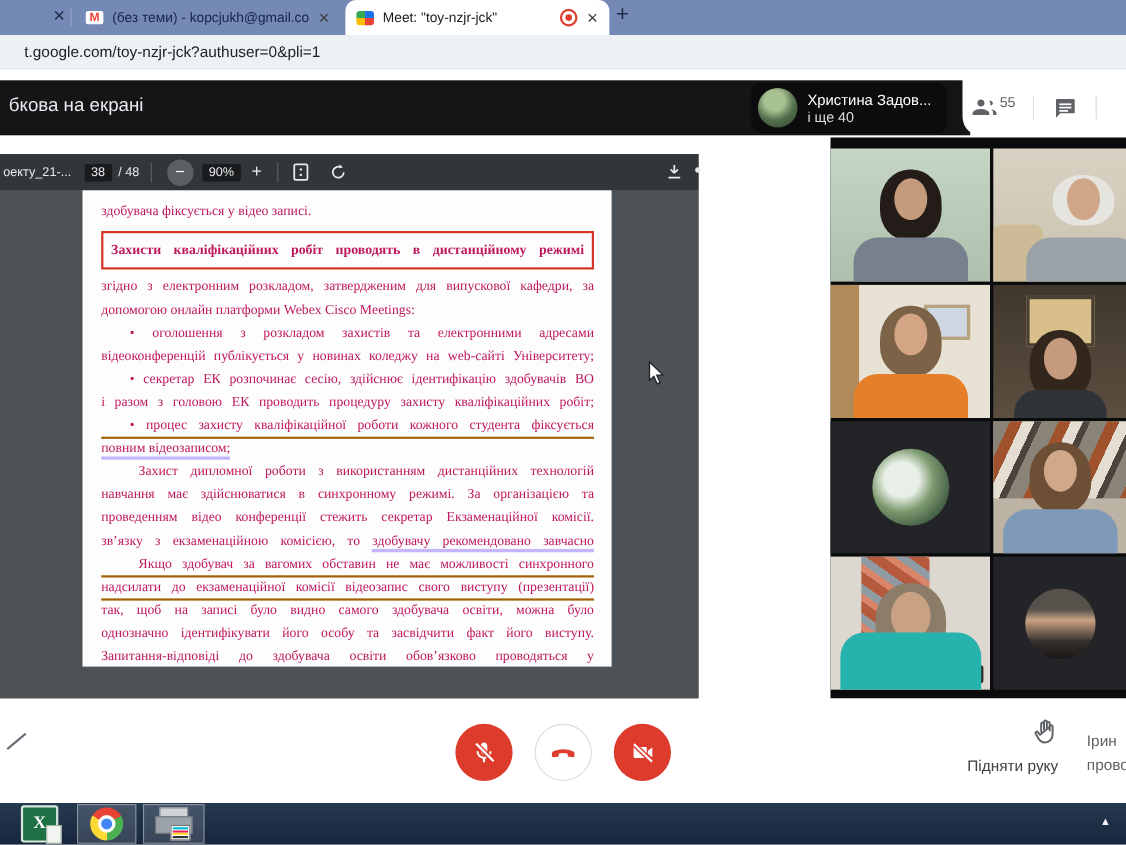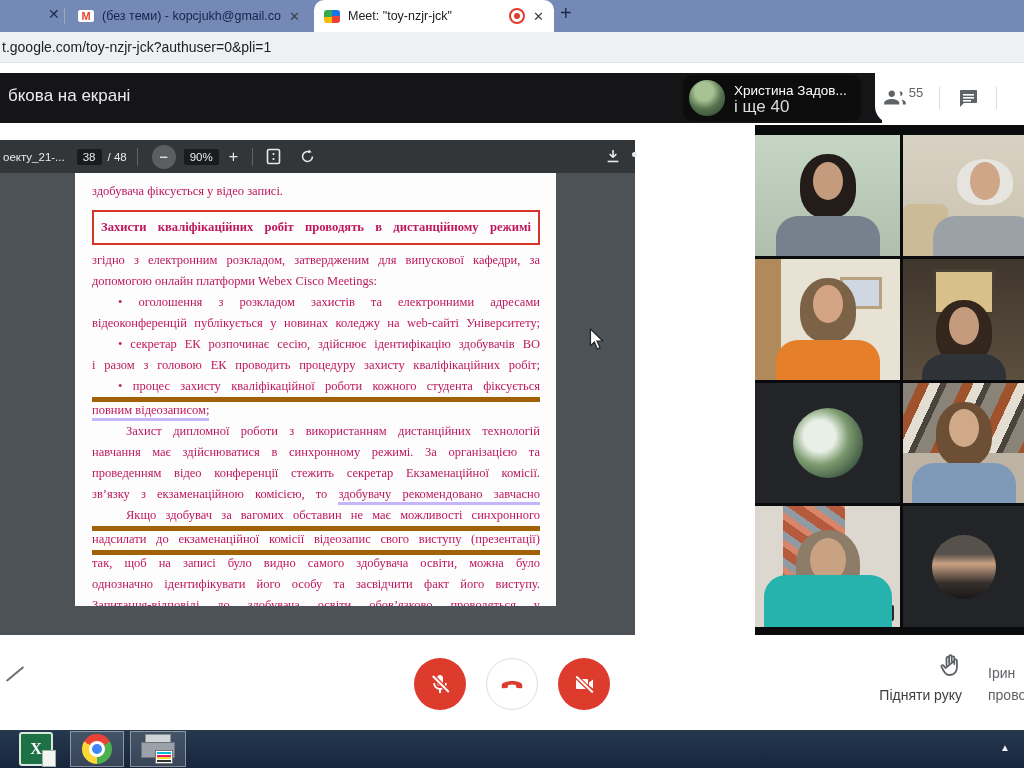--- a/index.html
+++ b/index.html
@@ -15,30 +15,30 @@
   .tab-title{font-size:12.5px;white-space:nowrap;overflow:hidden;flex:1;}
   .tab-close{font-size:13px;color:#3c4043;}
   .favicon-gmail{width:16px;height:12px;background:#fff;border-radius:2px;display:flex;align-items:center;justify-content:center;
                  font-weight:bold;font-size:11px;color:#ea4335;line-height:1;}
   .favicon-meet{width:16px;height:13px;border-radius:3px;background:conic-gradient(#1a73e8 0 25%,#ea4335 0 50%,#fbbc05 0 75%,#34a853 0);}
   .rec-dot{width:12px;height:12px;border-radius:50%;border:2px solid #e03c2e;display:flex;align-items:center;justify-content:center;}
   .rec-dot i{width:6px;height:6px;border-radius:50%;background:#e03c2e;}
   .newtab{position:absolute;left:560px;top:2px;font-size:20px;color:#1d2b47;}
   .urlbar{position:absolute;left:0;top:32px;width:1024px;height:30px;background:#eef1f4;border-bottom:1px solid #e0e3e8;
           display:flex;align-items:center;}
-  .url-text{font-size:14px;color:#202124;margin-left:2px;white-space:nowrap;}
+  .url-text{font-size:14px;color:#202124;margin-left:22px;white-space:nowrap;}
   
   .meet-black{position:absolute;left:0;top:73px;width:882px;height:50px;background:#151517;}
   .share-banner{position:absolute;left:8px;top:86px;color:#e8eaed;font-size:17px;}
   .presenter-pill{position:absolute;left:683px;top:75px;height:46px;background:#0c0c0d;border-radius:9px;
                   display:flex;align-items:center;gap:9px;padding:0 14px 0 6px;}
   .pill-avatar{width:36px;height:36px;border-radius:50%;
                background:radial-gradient(circle at 42% 32%,#a9c293 0 28%,#55724e 55%,#2b3a2b);}
   .pill-name{color:#fff;font-size:13.5px;line-height:16px;}
-  .pill-more{color:#dadce0;font-size:17px;line-height:15px;}
+  .pill-more{color:#dadce0;font-size:13px;line-height:15px;}
   .hdr-icons{position:absolute;left:875px;top:72px;width:129px;height:52px;background:#fff;border-radius:0 0 0 18px;
              display:flex;align-items:center;justify-content:center;gap:0;}
   .hdr-ic{position:relative;display:flex;align-items:center;}
   .people-badge{font-size:13px;color:#5f6368;margin-left:1px;position:relative;top:-6px;}
   .hdr-sep{width:1px;height:22px;background:#dadce0;margin:0 16px;}
   .hdr-sep2{width:1px;height:22px;background:#dadce0;margin-left:16px;}
   
   .shared{position:absolute;left:0;top:140px;width:635px;height:599px;background:#4d5256;}
   .pdf-toolbar{position:absolute;left:0;top:0;width:635px;height:33px;background:#323639;display:flex;align-items:center;color:#e8eaed;}
   .pdf-file{font-size:11.5px;margin-left:3px;white-space:nowrap;}
@@ -53,21 +53,21 @@
   .pdf-download{position:absolute;right:14px;top:8px;}
   .pdf-more-dot{position:absolute;right:-2px;top:12px;width:5px;height:5px;border-radius:50%;background:#e8eaed;}
   .pdf-viewport{position:absolute;left:0;top:33px;width:635px;height:462px;background:#4d5256;}
   .pdf-page{position:absolute;left:75px;top:0;width:481px;height:433px;background:#fdfdfd;box-sizing:border-box;
             padding:8px 16px 0 17px;overflow:hidden;
             font-family:Liberation Serif, serif;font-size:12.5px;color:#be185d;line-height:21px;}
   .dl{white-space:nowrap;overflow:hidden;text-align:justify;text-align-last:justify;}
   .dl.left{text-align:left;text-align-last:left;}
   .dl.ind{text-indent:34px;}
   .dl.bul{text-indent:26px;}
-  .ru{border-bottom:5px solid #a16207;margin-bottom:-2px;}
+  .ru{border-bottom:2px solid #a16207;margin-bottom:-2px;}
   .ru-in{border-bottom:6px solid #c4b5fd;padding-bottom:1px;}
   .doc-head{border:2px solid #d63426;font-weight:bold;font-size:12.6px;padding:5px 7px;margin:8px 0 5px 0;
             white-space:nowrap;overflow:hidden;text-align:justify;text-align-last:justify;}
   
   .video-grid{position:absolute;left:755px;top:125px;width:269px;height:510px;background:#0a0b0c;
               display:grid;grid-template-columns:145px 1fr;grid-template-rows:1fr 1fr 1fr 1fr;gap:3px;
               padding:10px 0 8px 0;box-sizing:border-box;}
   .tile{position:relative;overflow:hidden;background:#202124;}
   .hair{position:absolute;top:16%;left:50%;transform:translateX(-50%);width:56px;height:64px;
         border-radius:48% 48% 42% 42%;background:var(--hair,#333);}

